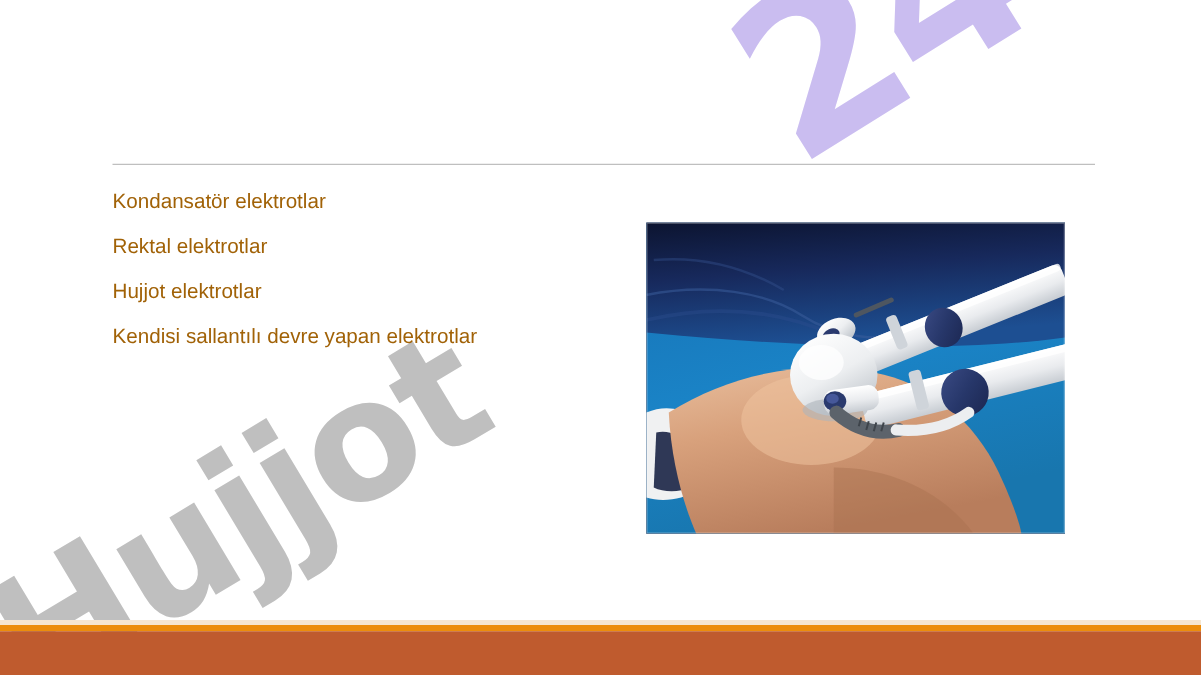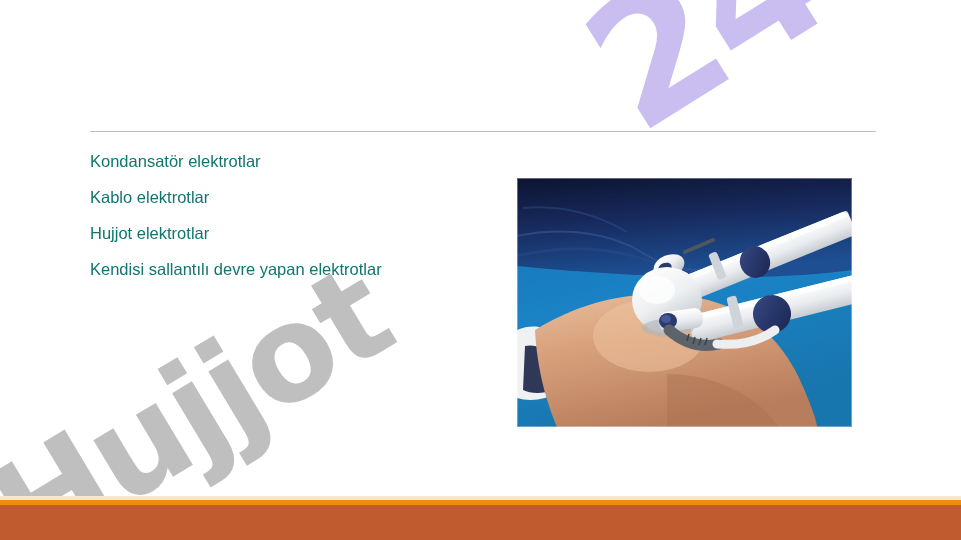--- a/index.html
+++ b/index.html
@@ -76,21 +76,21 @@
     position: absolute;
     left: 90px;
     top: 143px;
     width: 360px;
     z-index: 4;
   }
   .bullet-line {
     font-family: "Liberation Sans", sans-serif;
     font-size: 16.5px;
     line-height: 36px;
-    color: #0f766e;
+    color: #a16207;
     white-space: nowrap;
   }
 
   
   .photo {
     position: absolute;
     left: 517px;
     top: 178px;
     width: 335px;
     height: 249px;
@@ -130,21 +130,21 @@
 
   <div class="wm-layer">
     <div class="wm-24">24</div>
     <div class="wm-hujjot">Hujjot</div>
   </div>
 
   <div class="divider"></div>
 
   <div class="bullets">
     <div class="bullet-line">Kondansatör elektrotlar</div>
-    <div class="bullet-line">Kablo elektrotlar</div>
+    <div class="bullet-line">Rektal elektrotlar</div>
     <div class="bullet-line">Hujjot elektrotlar</div>
     <div class="bullet-line">Kendisi sallantılı devre yapan elektrotlar</div>
   </div>
 
   <div class="photo">
     <svg class="photo-svg" viewBox="0 0 335 249" preserveAspectRatio="none">
       <defs>
         <linearGradient id="bgTop" x1="0" y1="0" x2="0.25" y2="1">
           <stop offset="0%" stop-color="#0c1430"></stop>
           <stop offset="45%" stop-color="#17295c"></stop>

